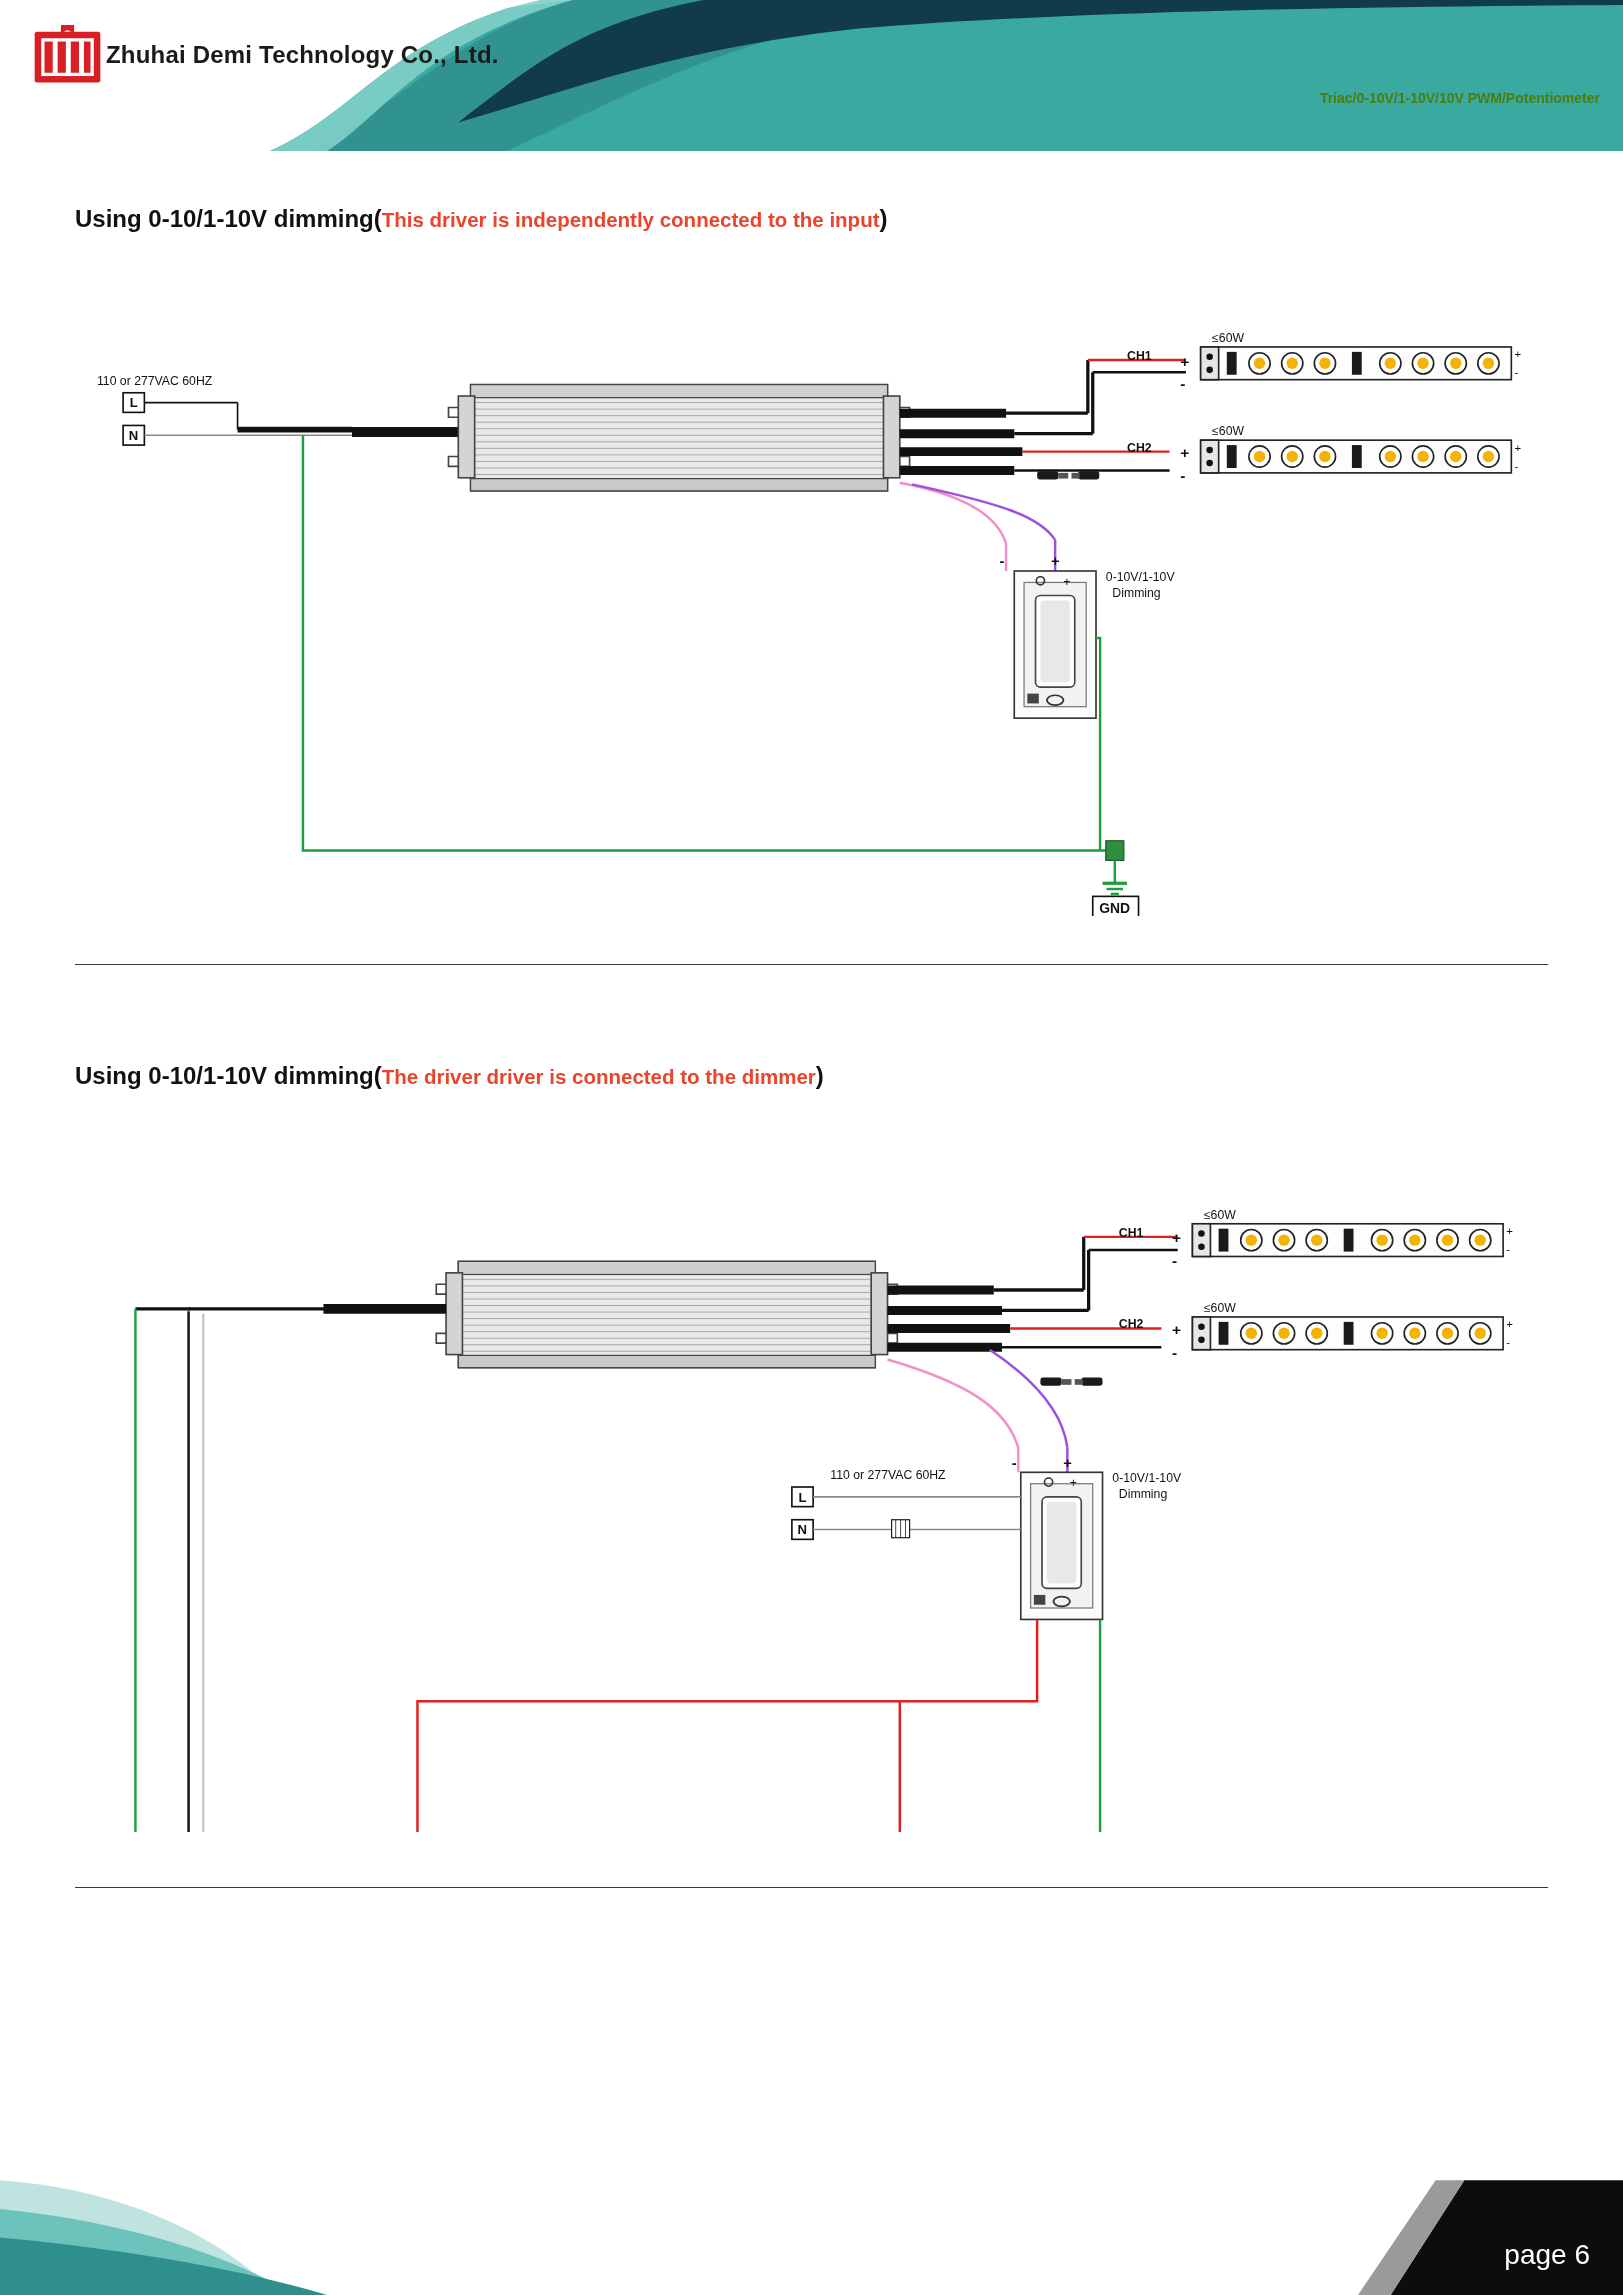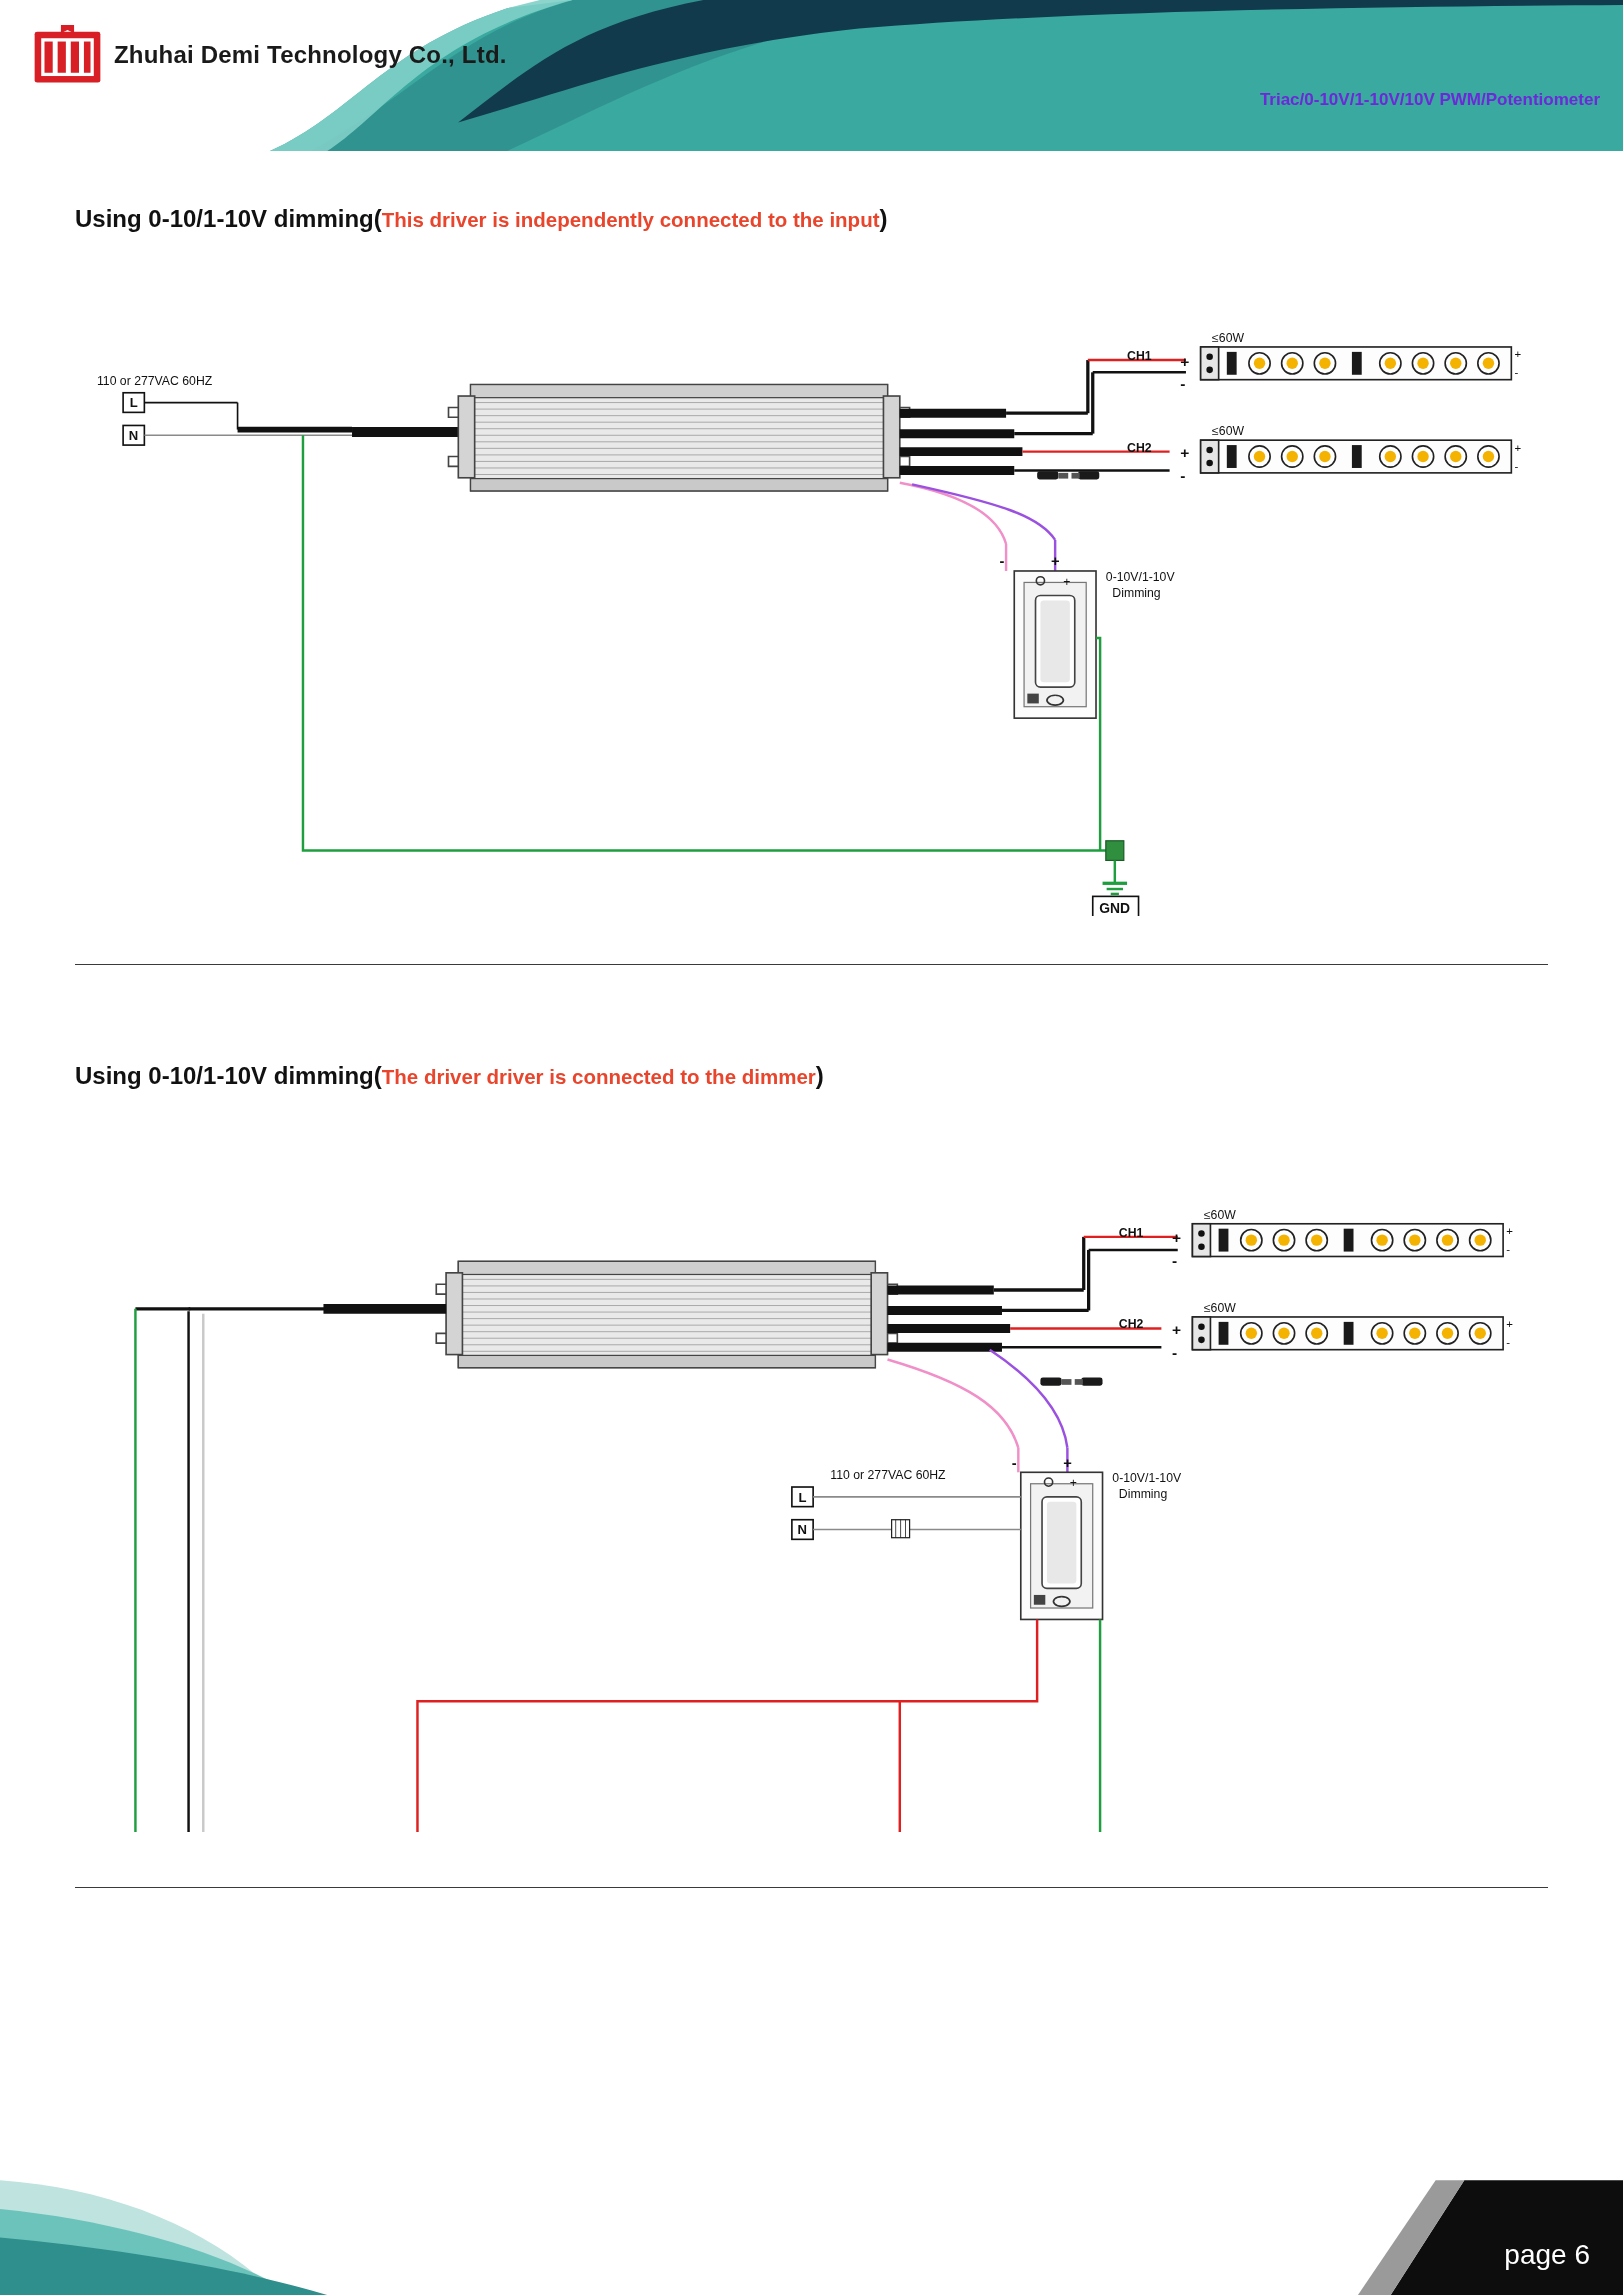--- a/index.html
+++ b/index.html
@@ -28,21 +28,21 @@
     top: 0; left: 0;
     width: 1623px;
     height: 151px;
   }
   .logo-wrap {
     position: absolute;
     top: 24.5px;
     left: 33px;
     display: flex;
     align-items: center;
-    gap: 12px;
+    gap: 4px;
     z-index: 5;
   }
   .logo-mark {
     width: 69px;
     height: 61px;
     position: relative;
   }
   .logo-text {
     font-size: 24px;
     font-weight: bold;
@@ -59,23 +59,23 @@
     color: #f4a33a;
     letter-spacing: 0.2px;
     text-shadow: 0 0 0.8px rgba(0,0,0,.15);
     z-index: 5;
     white-space: nowrap;
   }
   .header-sub {
     position: absolute;
     top: 90px;
     right: 23px;
-    font-size: 17px;
+    font-size: 14px;
     font-weight: bold;
-    color: #6d28d9;
+    color: #4d7c0f;
     z-index: 5;
     white-space: nowrap;
   }
 
   
   .section-heading {
     position: absolute;
     left: 75px;
     font-size: 24px;
     font-weight: bold;

